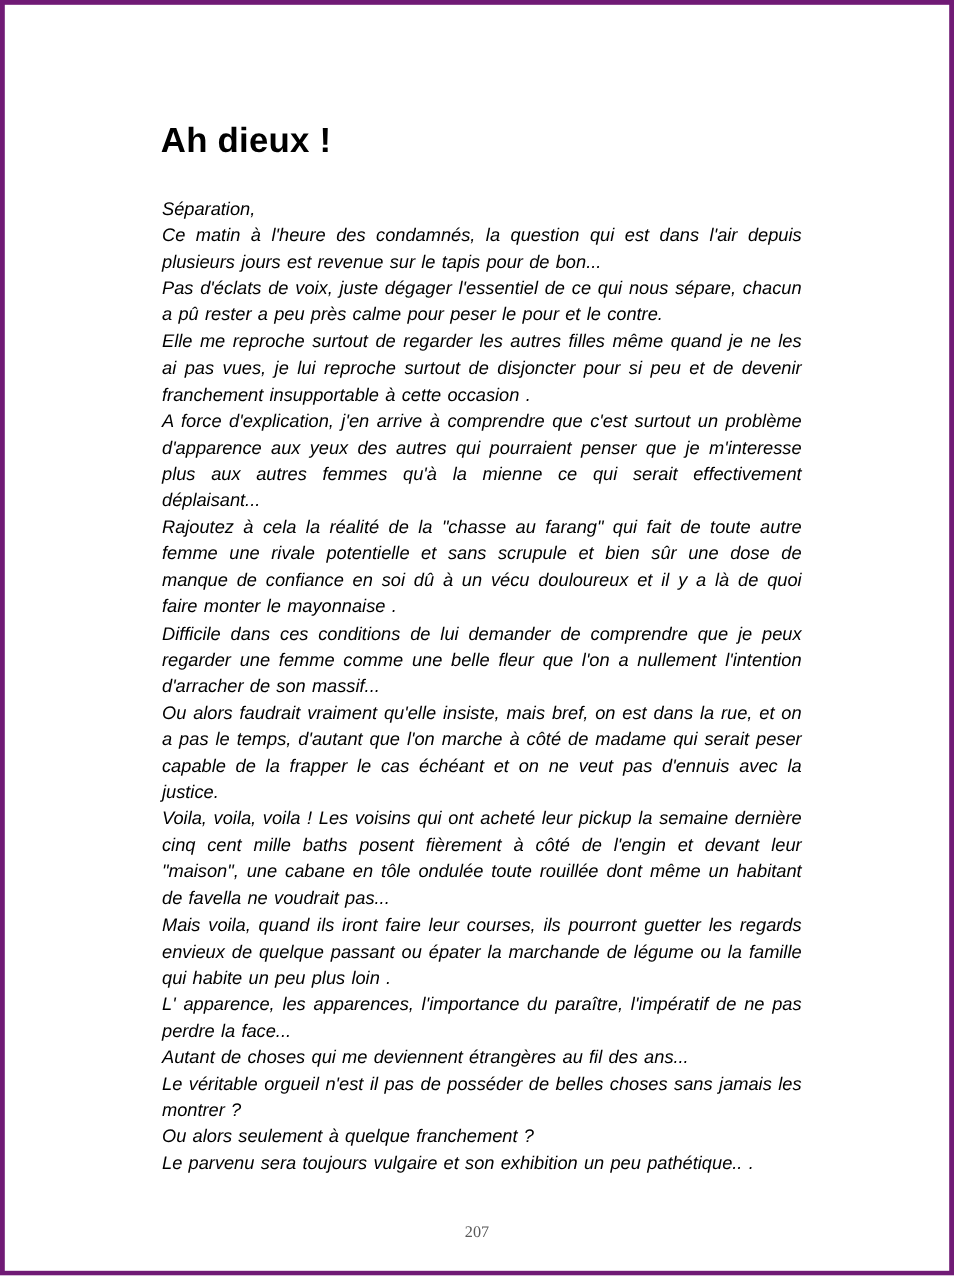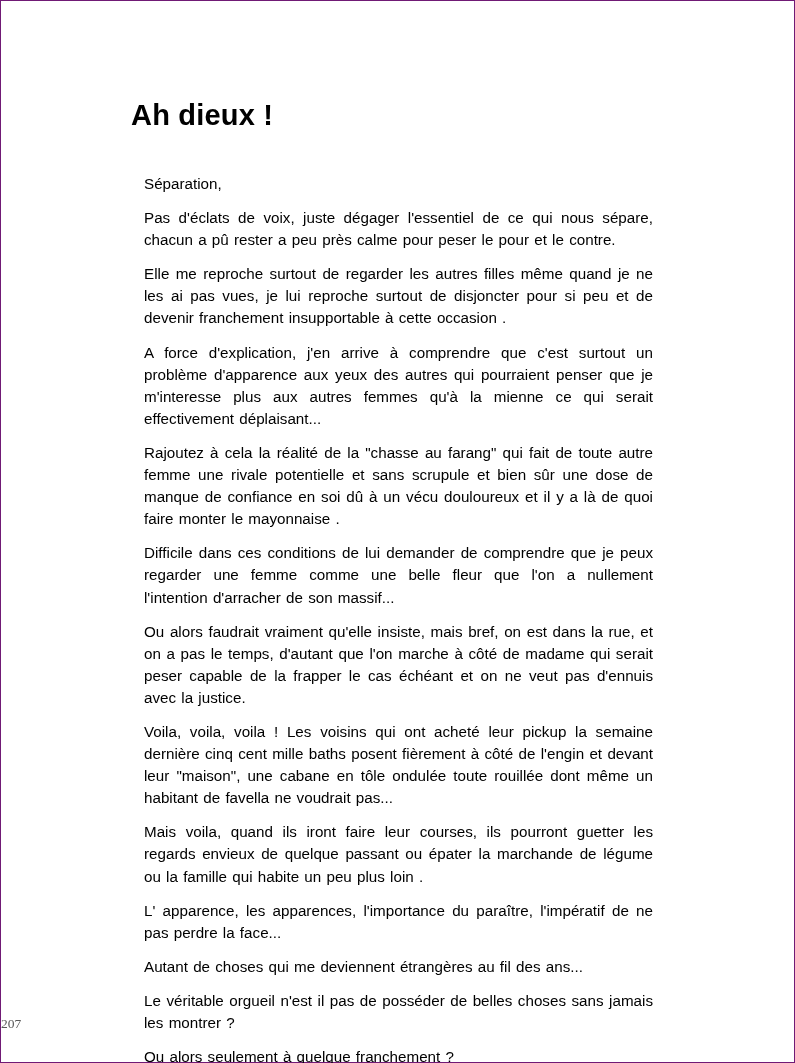--- a/index.html
+++ b/index.html
@@ -11,21 +11,21 @@
     width: 795px;
     height: 1063px;
     position: relative;
     font-family: "Liberation Sans", sans-serif;
     color: #000000;
   }
   .page {
     position: absolute;
     inset: 0;
     background: #ffffff;
-    border: 1px solid #701a75;
+    border: 4px solid #701a75;
     box-sizing: border-box;
   }
   .title {
     position: absolute;
     left: 130px;
     top: 98px;
     margin: 0;
     font-size: 29px;
     font-weight: bold;
     letter-spacing: 0.2px;
@@ -34,44 +34,46 @@
   .content {
     position: absolute;
     left: 131px;
     top: 160px;
     width: 533px;
     font-size: 15.2px;
     line-height: 22.1px;
     color: #000000;
   }
   .content p {
-    margin: 12px;
+    margin: 0;
     text-align: justify;
     word-spacing: 1px;
+    font-style: italic;
   }
   .page-number {
     position: absolute;
     left: 0;
     right: 0;
     top: 1015px;
-    text-align: left;
+    text-align: center;
     font-family: "Liberation Serif", serif;
     font-size: 13.5px;
     color: #595959;
   }
 </style>
 </head>
 <body>
 
 <div class="page">
 
   <h1 class="title">Ah dieux !</h1>
 
   <div class="content">
     <p>Séparation,</p>
+    <p>Ce matin à l'heure des condamnés, la question qui est dans l'air depuis plusieurs jours est revenue sur le tapis pour de bon...</p>
     <p>Pas d'éclats de voix, juste dégager l'essentiel de ce qui nous sépare, chacun a pû rester a peu près calme pour peser le pour et le contre.</p>
     <p>Elle me reproche surtout de regarder les autres filles même quand je ne les ai pas vues, je lui reproche surtout de disjoncter pour si peu et de devenir franchement insupportable à cette occasion .</p>
     <p>A force d'explication, j'en arrive à comprendre que c'est surtout un problème d'apparence aux yeux des autres qui pourraient penser que je m'interesse plus aux autres femmes qu'à la mienne ce qui serait effectivement déplaisant...</p>
     <p>Rajoutez à cela la réalité de la "chasse au farang" qui fait de toute autre femme une rivale potentielle et sans scrupule et bien sûr une dose de manque de confiance en soi dû à un vécu douloureux et il y a là de quoi faire monter le mayonnaise .</p>
     <p>Difficile dans ces conditions de lui demander de comprendre que je peux regarder une femme comme une belle fleur que l'on a nullement l'intention d'arracher de son massif...</p>
     <p>Ou alors faudrait vraiment qu'elle insiste, mais bref, on est dans la rue, et on a pas le temps, d'autant que l'on marche à côté de madame qui serait peser capable de la frapper le cas échéant et on ne veut pas d'ennuis avec la justice.</p>
     <p>Voila, voila, voila ! Les voisins qui ont acheté leur pickup la semaine dernière cinq cent mille baths posent fièrement à côté de l'engin et devant leur "maison", une cabane en tôle ondulée toute rouillée dont même un habitant de favella ne voudrait pas...</p>
     <p>Mais voila, quand ils iront faire leur courses, ils pourront guetter les regards envieux de quelque passant ou épater la marchande de légume ou la famille qui habite un peu plus loin .</p>
     <p>L' apparence, les apparences, l'importance du paraître, l'impératif de ne pas perdre la face...</p>
     <p>Autant de choses qui me deviennent étrangères au fil des ans...</p>

